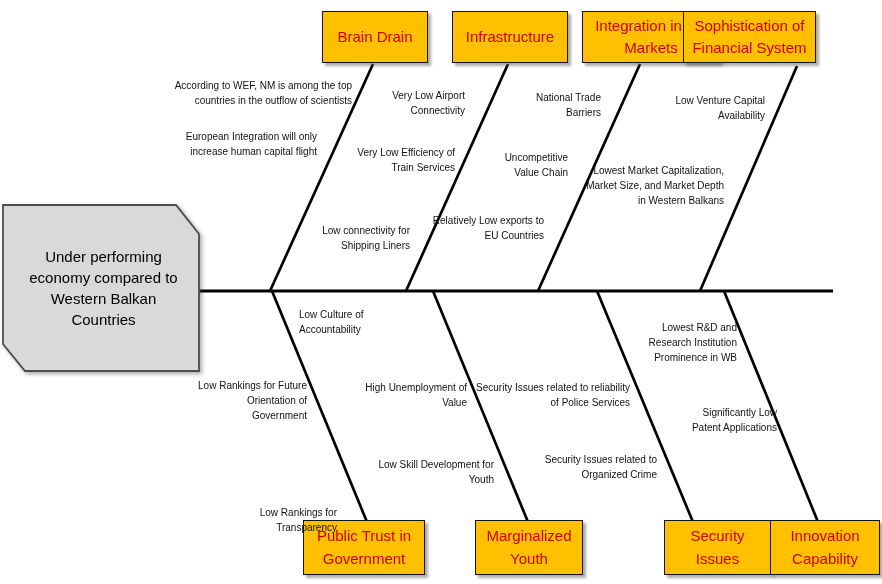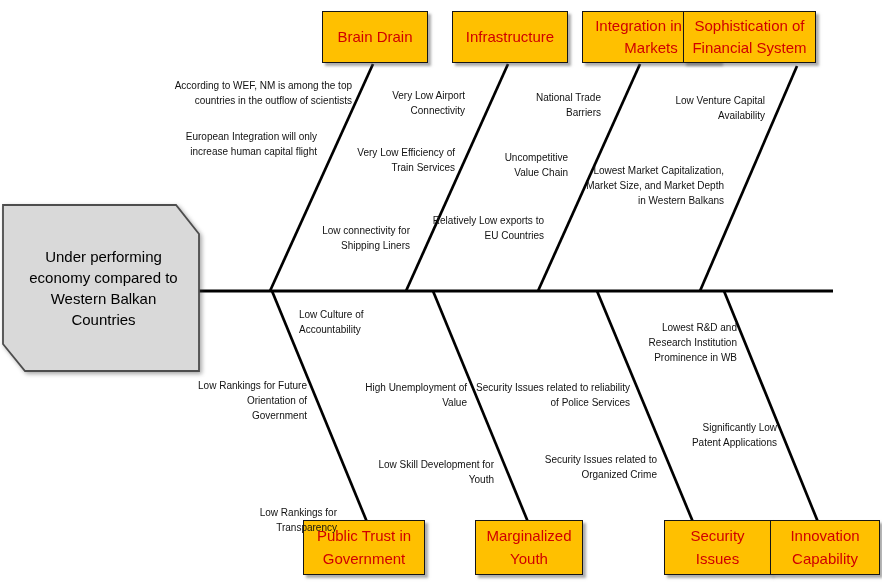--- a/index.html
+++ b/index.html
@@ -101,15 +101,15 @@
   <div class="cause" style="right:575px;top:378px;width:114px;">Low Rankings for Future Orientation of Government</div>
   <div class="cause" style="right:545px;top:458px;width:88px;margin-top:47px;">Low Rankings for Transparency</div>
 
   <div class="cause" style="right:415px;top:380px;width:102px;">High Unemployment of Value</div>
   <div class="cause" style="right:388px;top:457px;width:116px;">Low Skill Development for Youth</div>
 
   <div class="cause" style="right:252px;top:380px;width:160px;">Security Issues related to reliability of Police Services</div>
   <div class="cause" style="right:225px;top:452px;width:140px;">Security Issues related to Organized Crime</div>
 
   <div class="cause" style="right:145px;top:320px;width:110px;">Lowest R&amp;D and Research Institution Prominence in WB</div>
-  <div class="cause" style="right:105px;top:420px;width:102px;">Significantly Low Patent Applications</div>
+  <div class="cause" style="right:105px;top:405px;width:102px;">Significantly Low Patent Applications</div>
 
 </div>
 
 </body></html>

